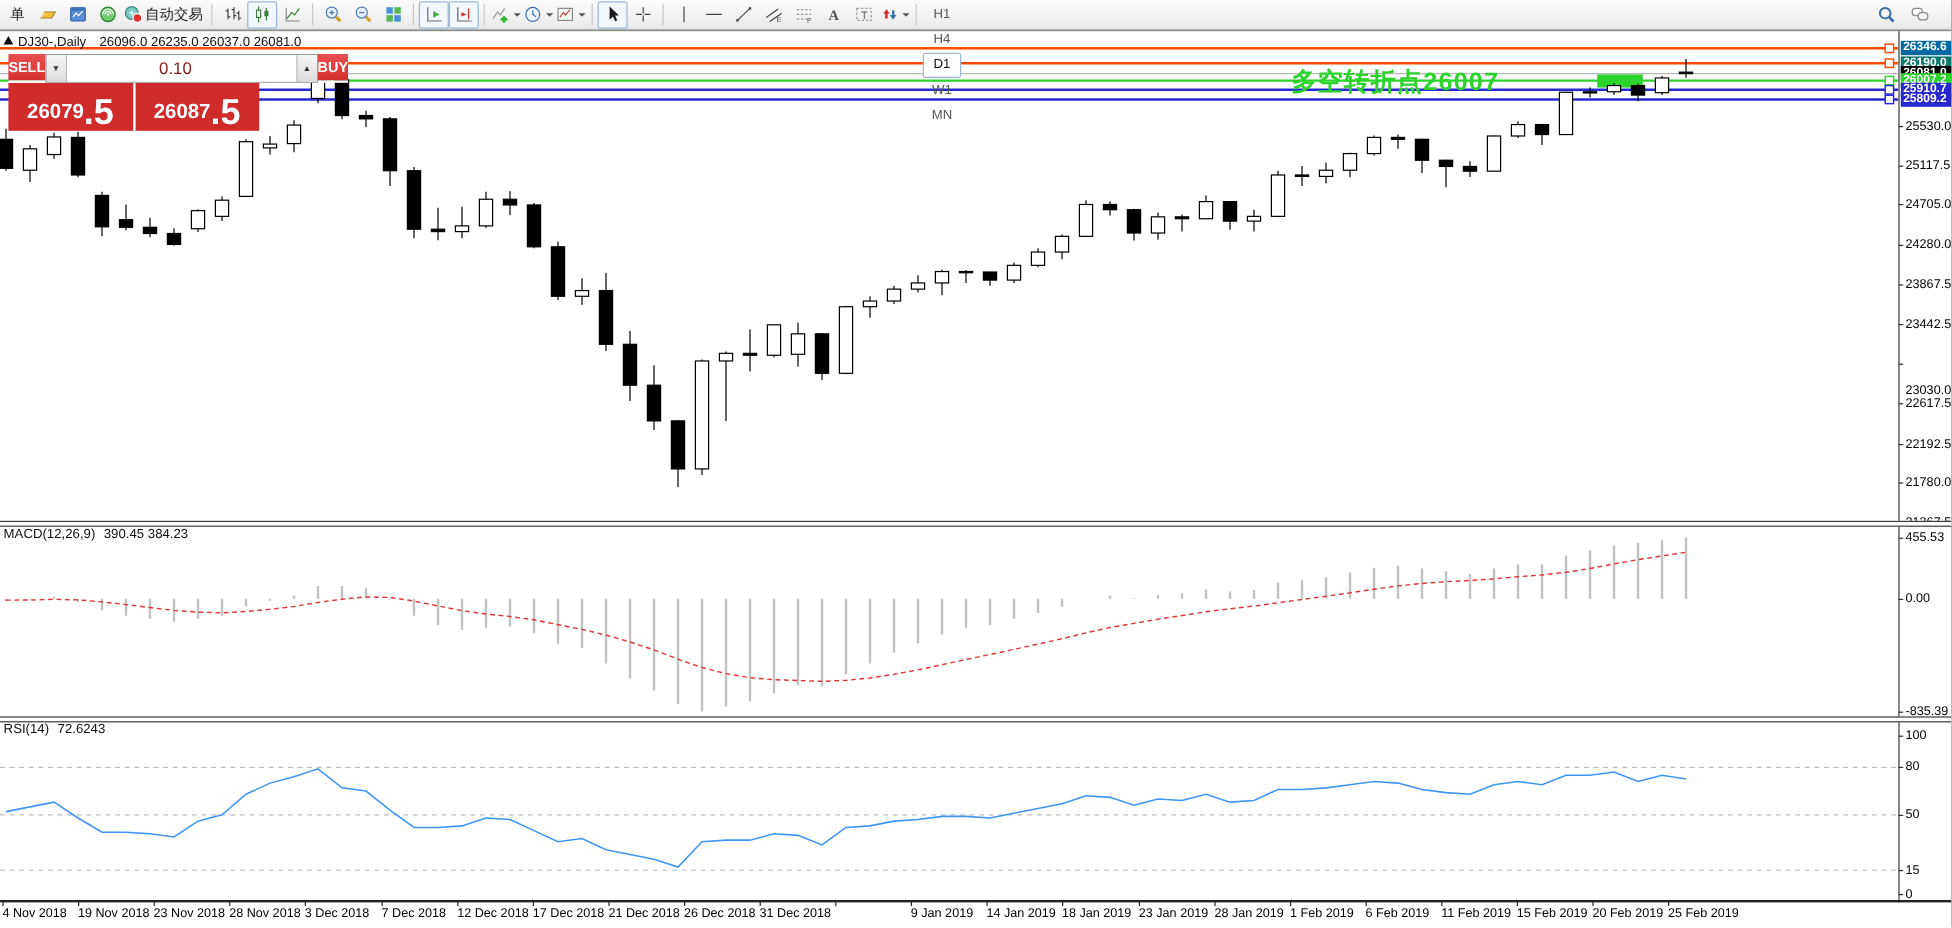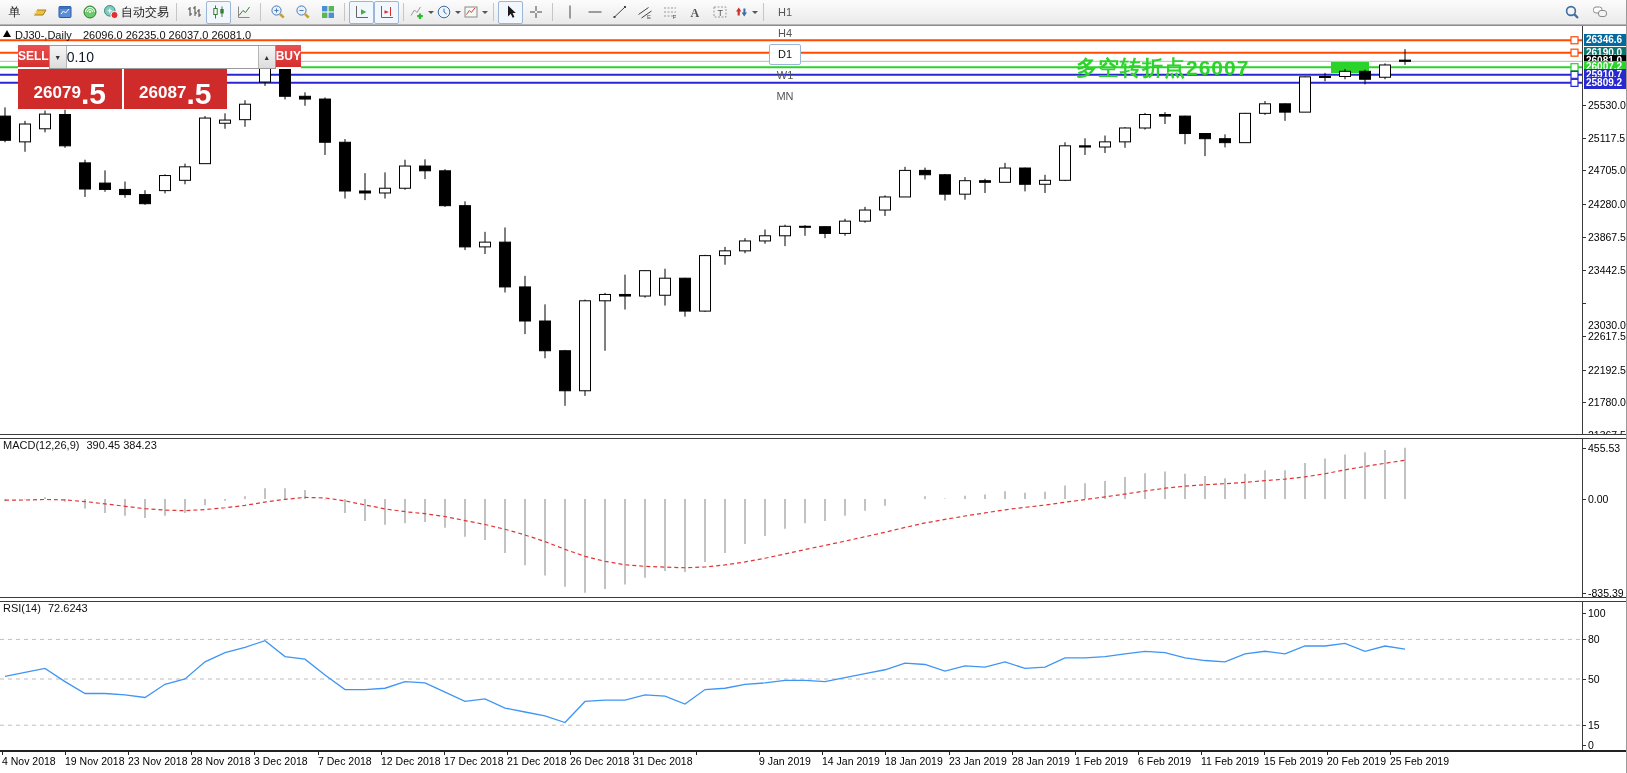--- a/index.html
+++ b/index.html
@@ -32,31 +32,31 @@
             border-left:4px solid transparent;border-right:4px solid transparent;border-bottom:7px solid #000;}
   .ind-label{position:absolute;left:3px;font-size:11px;color:#111;z-index:4;white-space:nowrap;}
   .annotation{position:absolute;z-index:4;font-weight:bold;font-size:21px;letter-spacing:1px;white-space:nowrap;}
   .axis-label{position:absolute;left:1588px;font-size:10.5px;color:#000;white-space:nowrap;z-index:2;}
   .axis-tick{position:absolute;left:1582px;width:4px;height:1px;background:#333;z-index:2;}
   .price-tag{position:absolute;left:1584px;width:43px;height:12px;line-height:12px;color:#fff;
              font-size:10px;font-weight:bold;padding-left:2px;box-sizing:border-box;white-space:nowrap;}
   .date-label{position:absolute;top:729px;font-size:10.5px;color:#000;white-space:nowrap;z-index:4;}
   .date-tick{position:absolute;top:724px;width:1px;height:5px;background:#232323;z-index:4;}
   
-  .trade-panel{position:absolute;left:18px;top:19px;width:209px;height:66px;z-index:10;}
+  .trade-panel{position:absolute;left:7px;top:19px;width:209px;height:66px;z-index:10;}
   .tp-top{display:flex;height:24px;}
   .tp-btn{width:48px;background:linear-gradient(#ea5050,#d52f2f);color:#fff;font-size:12px;font-weight:bold;
           display:flex;align-items:center;justify-content:center;border-bottom:2px solid #fff;}
   .tp-vol{flex:1;display:flex;background:#fff;border:1px solid #9a9a9a;box-sizing:border-box;}
   .vol-btn{width:16px;background:linear-gradient(#f6f6f6,#dcdcdc);display:flex;align-items:center;
            justify-content:center;font-size:7px;color:#333;}
   .vol-btn.left{border-right:1px solid #b5b5b5;}
   .vol-btn.right{border-left:1px solid #b5b5b5;}
   .vol-input{flex:1;border:none;outline:none;font-family:"Liberation Sans",sans-serif;font-size:14px;
-             text-align:left;padding:0 10px 0 0;color:#0f172a;min-width:0;}
+             text-align:center;padding:0 10px 0 0;color:#7f1d1d;min-width:0;}
   .tp-bottom{display:flex;height:40px;background:#cf2b2b;}
   .tp-cell{flex:1;display:flex;align-items:flex-end;justify-content:center;color:#fff;padding-bottom:3px;}
   .tp-cell.left{border-right:2px solid #fff;}
   .pr-main{font-size:17px;font-weight:bold;line-height:1;padding-bottom:5px;}
   .pr-frac{font-size:30px;font-weight:bold;line-height:0.85;}
   .icon{display:flex;align-items:center;justify-content:center;}
 </style>
 </head>
 <body>
 

